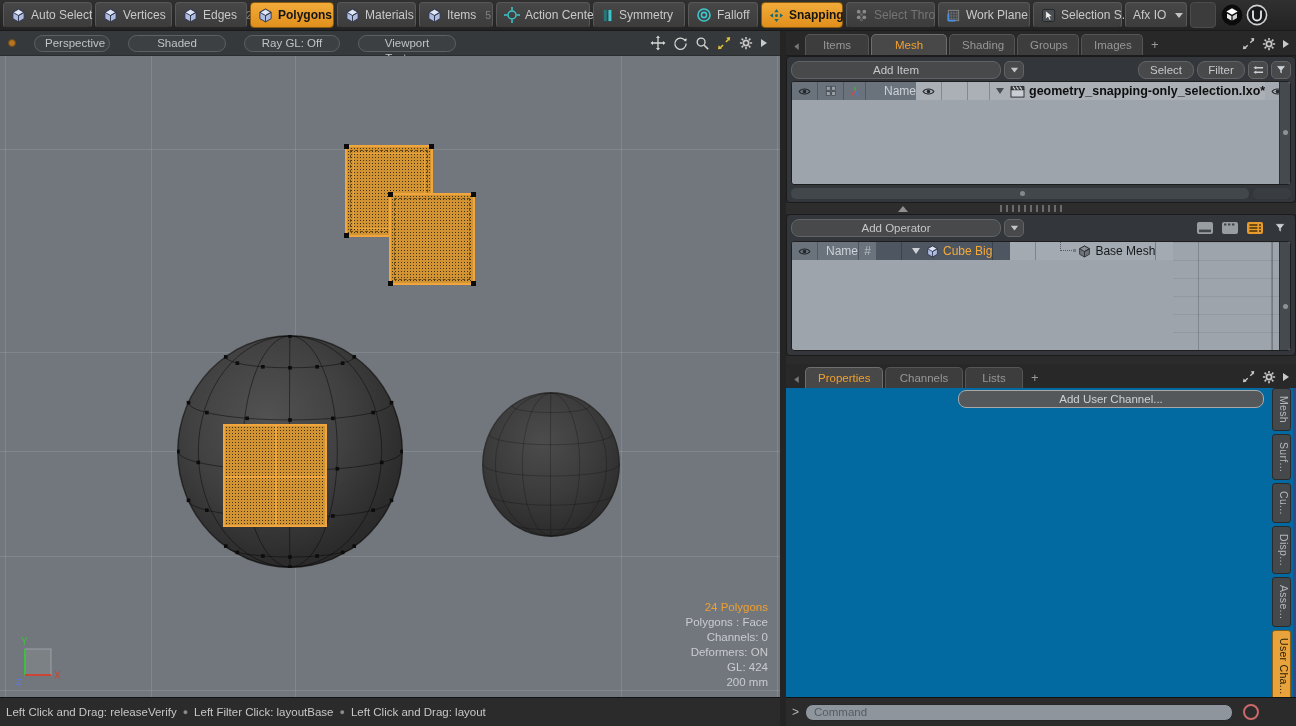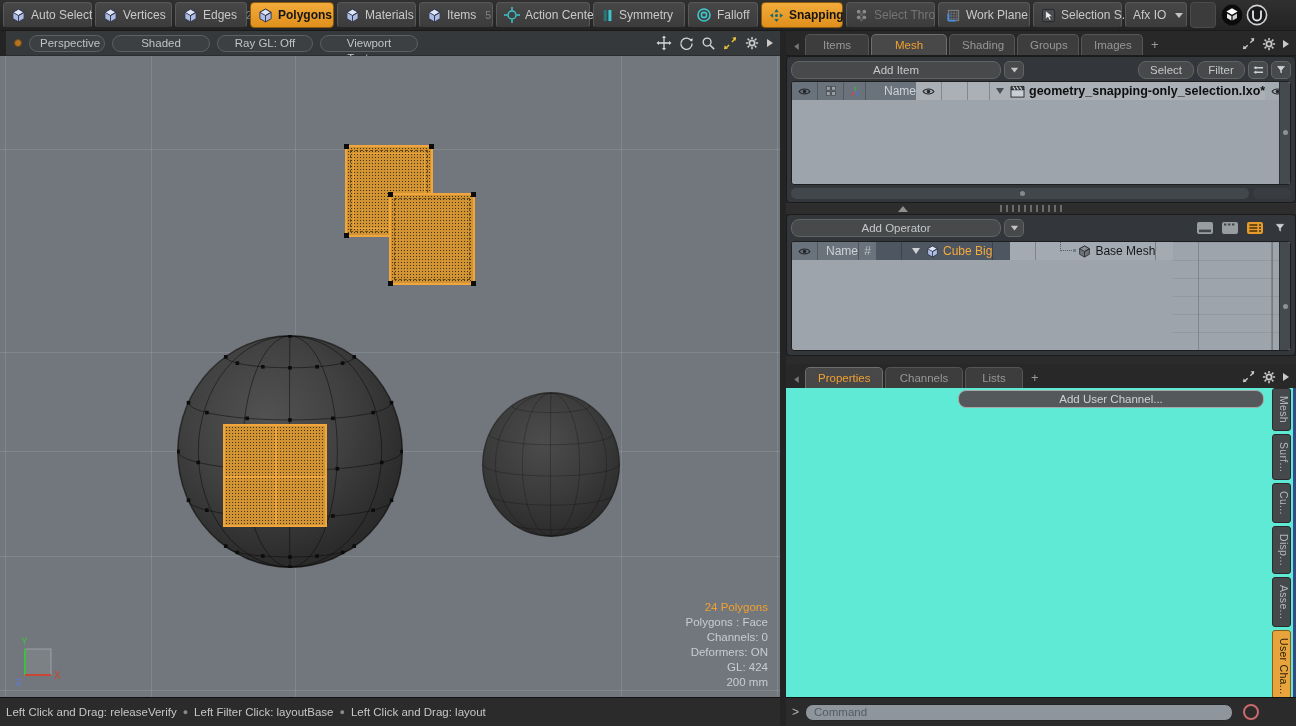--- a/index.html
+++ b/index.html
@@ -19,21 +19,21 @@
   .tbtn .badge{color:#828282;font-size:10.5px;margin-left:4px;}
   .tbtn.act{background:linear-gradient(#f2ab3a,#e08f1c);border-color:#8a5a10;color:#141414;font-weight:bold;}
   .tbtn.dis{color:#757575;}
   .tb-caret{width:0;height:0;border-left:4px solid transparent;border-right:4px solid transparent;
             border-top:5px solid #c3c3c3;margin-left:4px;}
   .tb-blank{width:26px;height:26px;border-radius:4px;background:#3c3c3c;border:1px solid #4c4c4c;flex:0 0 auto;}
   .tb-logos{display:flex;gap:3px;margin-left:2px;flex:0 0 auto;}
 
   
   .vph{position:absolute;left:0;top:31px;width:780px;height:25px;background:#36393b;
-       display:flex;align-items:center;gap:7px;padding-left:8px;border-bottom:1px solid #2a2d2f;margin-left:6px;}
+       display:flex;align-items:center;gap:18px;padding-left:8px;border-bottom:1px solid #2a2d2f;}
   .vdot{width:8px;height:8px;border-radius:50%;background:#b5741f;border:1px solid #6d4a17;flex:0 0 auto;}
   .pill{height:17px;line-height:15px;border:1px solid #5d6163;border-radius:9px;background:#3d4042;
         color:#bfc3c6;font-size:11.5px;text-align:center;padding:0 10px;flex:0 0 auto;}
   .vph-icons{margin-left:auto;display:flex;align-items:center;gap:7px;padding-right:12px;}
 
   
   .rtabs,.ptabs{position:absolute;width:510px;height:25px;background:#282828;display:flex;
         align-items:flex-end;padding-left:6px;border-bottom:1px solid #1c1c1c;}
   .rtabs{left:786px;top:31px;}
   .ptabs{left:786px;top:364px;}
@@ -118,21 +118,21 @@
   .hscroll .dot{position:absolute;left:50%;top:3px;width:5px;height:5px;border-radius:50%;background:#84898d;}
   .hstub{position:absolute;right:4px;bottom:3px;width:38px;height:11px;background:#393d41;border-radius:5px;}
   .hashcell{width:18px;border-left:1px solid rgba(0,0,0,.25);border-right:none;color:#b9bfc5;
             justify-content:center;}
   .splitter{position:absolute;left:786px;top:203px;width:510px;height:11px;background:#2d2d2d;}
   .splitter .uptri{position:absolute;left:112px;top:3px;width:0;height:0;
       border-left:5px solid transparent;border-right:5px solid transparent;border-bottom:6px solid #8f8f8f;}
   .splitter .ticks{position:absolute;left:214px;top:2px;width:66px;height:7px;
       background:repeating-linear-gradient(90deg,#6a6a6a 0 2px,transparent 2px 6px);}
   .gapstrip{position:absolute;left:786px;top:356px;width:510px;height:8px;background:#2b2b2b;}
-  .pbody{position:absolute;left:786px;top:388px;width:510px;height:309px;background:#5eead4;}
+  .pbody{position:absolute;left:786px;top:388px;width:510px;height:309px;background:#0369a1;}
   .aucbtn{position:absolute;left:172px;top:2px;width:306px;height:18px;border-radius:8px;
           border:1px solid #a8a8a8;background:#55585b;color:#cdd1d4;font-size:11.5px;
           text-align:center;line-height:16px;}
   .sidetabs{position:absolute;right:4px;top:0;width:20px;display:flex;flex-direction:column;gap:3px;}
   .stab{writing-mode:vertical-rl;width:19px;padding:7px 0;background:#46494c;border:1px solid #2a2a2a;
         border-radius:3px;color:#b4b8bc;font-size:10.5px;text-align:center;letter-spacing:.3px;}
   .stab.act{background:#e8a33c;color:#2b2208;border-color:#8a5d14;}
   .bluestrip{position:absolute;right:0;top:0;bottom:0;width:3px;background:#334a86;}
   .vdiv{position:absolute;left:780px;top:31px;width:6px;height:695px;background:#242424;}
 

